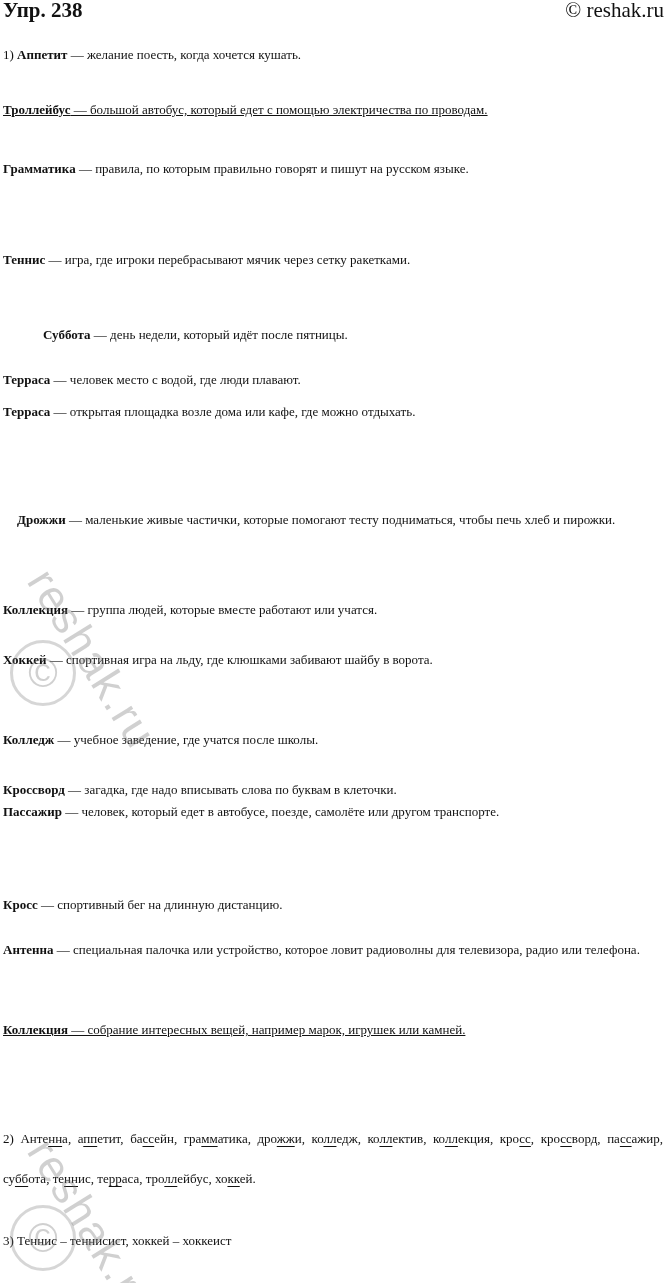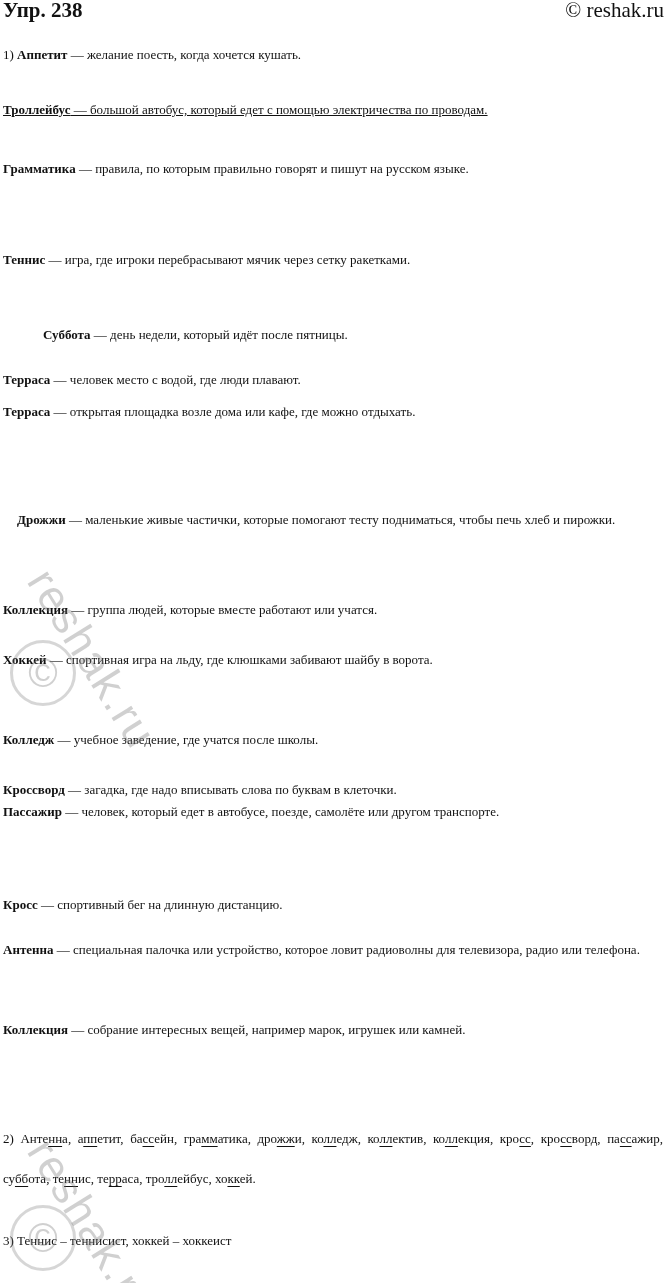--- a/index.html
+++ b/index.html
@@ -34,21 +34,21 @@
     <div class="p" style="top: 360px;"><b>Терраса</b><span> — человек место с водой, где люди плавают.</span></div>
     <div class="p" style="top: 392px;"><b>Терраса</b><span> — открытая площадка возле дома или кафе, где можно отдыхать.</span></div>
     <div class="p" style="top: 500px; margin-left: 14px;"><b>Дрожжи</b><span> — маленькие живые частички, которые помогают тесту подниматься, чтобы печь хлеб и пирожки.</span></div>
     <div class="p" style="top: 590px;"><b>Коллекция</b><span> — группа людей, которые вместе работают или учатся.</span></div>
     <div class="p" style="top: 640px;"><b>Хоккей</b><span> — спортивная игра на льду, где клюшками забивают шайбу в ворота.</span></div>
     <div class="p" style="top: 720px;"><b>Колледж</b><span> — учебное заведение, где учатся после школы.</span></div>
     <div class="p" style="top: 770px;"><b>Кроссворд</b><span> — загадка, где надо вписывать слова по буквам в клеточки.</span></div>
     <div class="p" style="top: 792px;"><b>Пассажир</b><span> — человек, который едет в автобусе, поезде, самолёте или другом транспорте.</span></div>
     <div class="p" style="top: 885px;"><b>Кросс</b><span> — спортивный бег на длинную дистанцию.</span></div>
     <div class="p" style="top: 930px;"><b>Антенна</b><span> — специальная палочка или устройство, которое ловит радиоволны для телевизора, радио или телефона.</span></div>
-    <div class="p" style="top: 1010px;"><b>Коллекция</b><span> — собрание интересных вещей, например марок, игрушек или камней.</span></div>
+    <div class="p" style="top: 1010px; text-decoration: underline;"><b>Коллекция</b><span> — собрание интересных вещей, например марок, игрушек или камней.</span></div>
   </div>
 
 <div id="p2" class="p" style="top:1119px;"><span>2) </span><span><span>Анте</span><span class="u">нн</span><span>а</span></span>, <span><span>а</span><span class="u">пп</span><span>етит</span></span>, <span><span>ба</span><span class="u">сс</span><span>ейн</span></span>, <span><span>гра</span><span class="u">мм</span><span>атика</span></span>, <span><span>дро</span><span class="u">жж</span><span>и</span></span>, <span><span>ко</span><span class="u">лл</span><span>едж</span></span>, <span><span>ко</span><span class="u">лл</span><span>ектив</span></span>, <span><span>ко</span><span class="u">лл</span><span>екция</span></span>, <span><span>кро</span><span class="u">сс</span><span></span></span>, <span><span>кро</span><span class="u">сс</span><span>ворд</span></span>, <span><span>па</span><span class="u">сс</span><span>ажир</span></span>, <span><span>су</span><span class="u">бб</span><span>ота</span></span>, <span><span>те</span><span class="u">нн</span><span>ис</span></span>, <span><span>те</span><span class="u">рр</span><span>аса</span></span>, <span><span>тро</span><span class="u">лл</span><span>ейбус</span></span>, <span><span>хо</span><span class="u">кк</span><span>ей</span></span>.</div>
 
 <div class="p" style="top:1221px;">3) Теннис – теннисист, хоккей – хоккеист</div>
 
 <div class="wm" style="left:60px;top:560px;">reshak.ru</div>
 <div class="wmc" style="left:10px;top:640px;">©</div>
 <div class="wm" style="left:60px;top:1130px;">reshak.ru</div>
 <div class="wmc" style="left:10px;top:1205px;">©</div>

